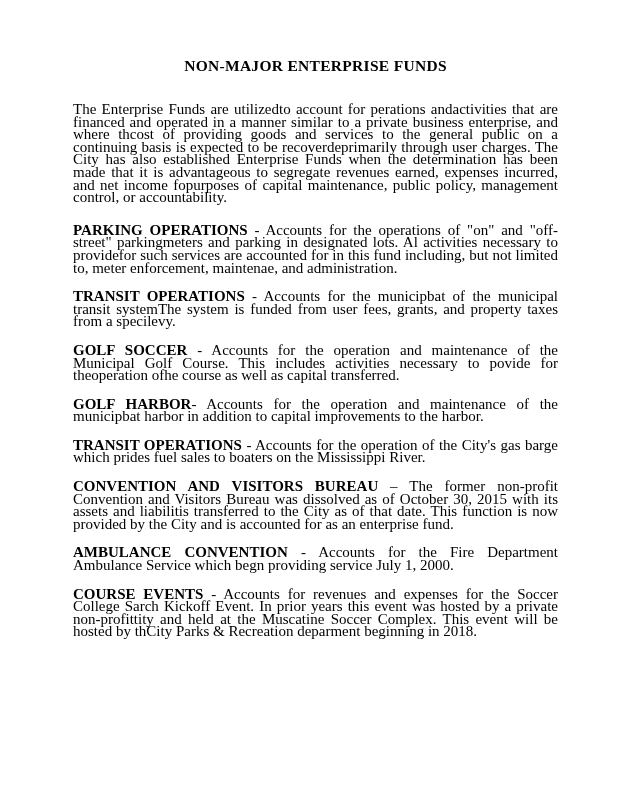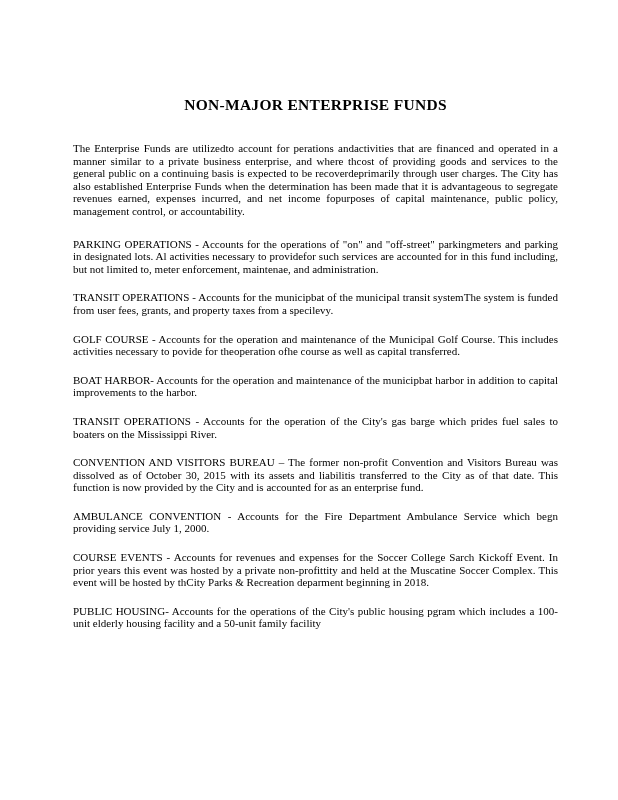--- a/index.html
+++ b/index.html
@@ -6,67 +6,66 @@
     margin: 0;
     padding: 0;
     background: #ffffff;
   }
   .page {
     position: relative;
     width: 618px;
     height: 800px;
     background: #ffffff;
     box-sizing: border-box;
-    padding: 95px 60px 0 73px;
+    padding: 56px 60px 0 73px;
     overflow: hidden;
     font-family: "Liberation Serif", serif;
     color: #000000;
   }
   .doc-title {
     font-size: 15.5px;
     line-height: 19px;
     font-weight: bold;
     text-align: center;
     letter-spacing: 0.3px;
     margin: 0 0 28px 0;
   }
   .para {
-    font-size: 11px;
+    font-size: 15px;
     line-height: 12.6px;
     text-align: justify;
     margin: 0 0 16px 0;
   }
   .para.intro {
     margin-bottom: 20px;
   }
   .sec-heading {
-    font-weight: normal;
+    font-weight: bold;
     margin-top: 20px;
   }
 </style>
 </head>
 <body>
 
 <div class="page">
 
   <h1 class="doc-title">NON-MAJOR ENTERPRISE FUNDS</h1>
 
   <p class="para intro">The Enterprise Funds are utilizedto account for perations andactivities that are financed and operated in a manner similar to a private business enterprise, and where thcost of providing goods and services to the general public on a continuing basis is expected to be recoverdeprimarily through user charges.  The City has also established Enterprise Funds when the determination has been made that it is advantageous to segregate revenues earned, expenses incurred, and net income fopurposes of capital maintenance, public policy, management control, or accountability.</p>
 
   <p class="para"><span class="sec-heading">PARKING OPERATIONS</span><span> - Accounts for the operations of "on" and "off-street" parkingmeters and parking in designated lots. Al activities necessary to providefor such services are accounted for in this fund including, but not limited to, meter enforcement, maintenae, and administration.</span></p>
 
   <p class="para"><span class="sec-heading">TRANSIT OPERATIONS</span><span> - Accounts for the municipbat of the municipal transit systemThe system is funded from user fees, grants, and property taxes from a specilevy.</span></p>
 
-  <p class="para"><span class="sec-heading">GOLF COURSE</span><span> - Accounts for the operation and maintenance of the Municipal Golf Course. This includes activities necessary to povide for theoperation ofhe course as well as capital transferred.</span></p>
+  <p class="para"><span class="sec-heading">GOLF SOCCER</span><span> - Accounts for the operation and maintenance of the Municipal Golf Course. This includes activities necessary to povide for theoperation ofhe course as well as capital transferred.</span></p>
 
-  <p class="para"><span class="sec-heading">BOAT HARBOR</span><span>- Accounts for the operation and maintenance of the municipbat harbor in addition to capital improvements to the harbor.</span></p>
+  <p class="para"><span class="sec-heading">GOLF HARBOR</span><span>- Accounts for the operation and maintenance of the municipbat harbor in addition to capital improvements to the harbor.</span></p>
 
   <p class="para"><span class="sec-heading">TRANSIT OPERATIONS</span><span> - Accounts for the operation of the City's gas barge which prides fuel sales to boaters on the Mississippi River.</span></p>
 
   <p class="para"><span class="sec-heading">CONVENTION AND VISITORS BUREAU</span><span> – The former non-profit Convention and Visitors Bureau was dissolved as of October 30, 2015 with its assets and liabilitis transferred to the City as of that date. This function is now provided by the City and is accounted for as an enterprise fund.</span></p>
 
   <p class="para"><span class="sec-heading">AMBULANCE CONVENTION</span><span> - Accounts for the Fire Department Ambulance Service which begn providing service July 1, 2000.</span></p>
 
   <p class="para"><span class="sec-heading">COURSE EVENTS</span><span> - Accounts for revenues and expenses for the Soccer College Sarch Kickoff Event. In prior years this event was hosted by a private non-profittity and held at the Muscatine Soccer Complex. This event will be hosted by thCity Parks &amp; Recreation deparment beginning in 2018.</span></p>
 
-  <p class="para"><span class="sec-heading">PUBLIC HOUSING</span><span>- Accounts for the operations of the City's public housing pgram which includes a 100-unit elderly housing facility and a 50-unit family facility</span></p>
 
 </div>
 
 </body></html>

